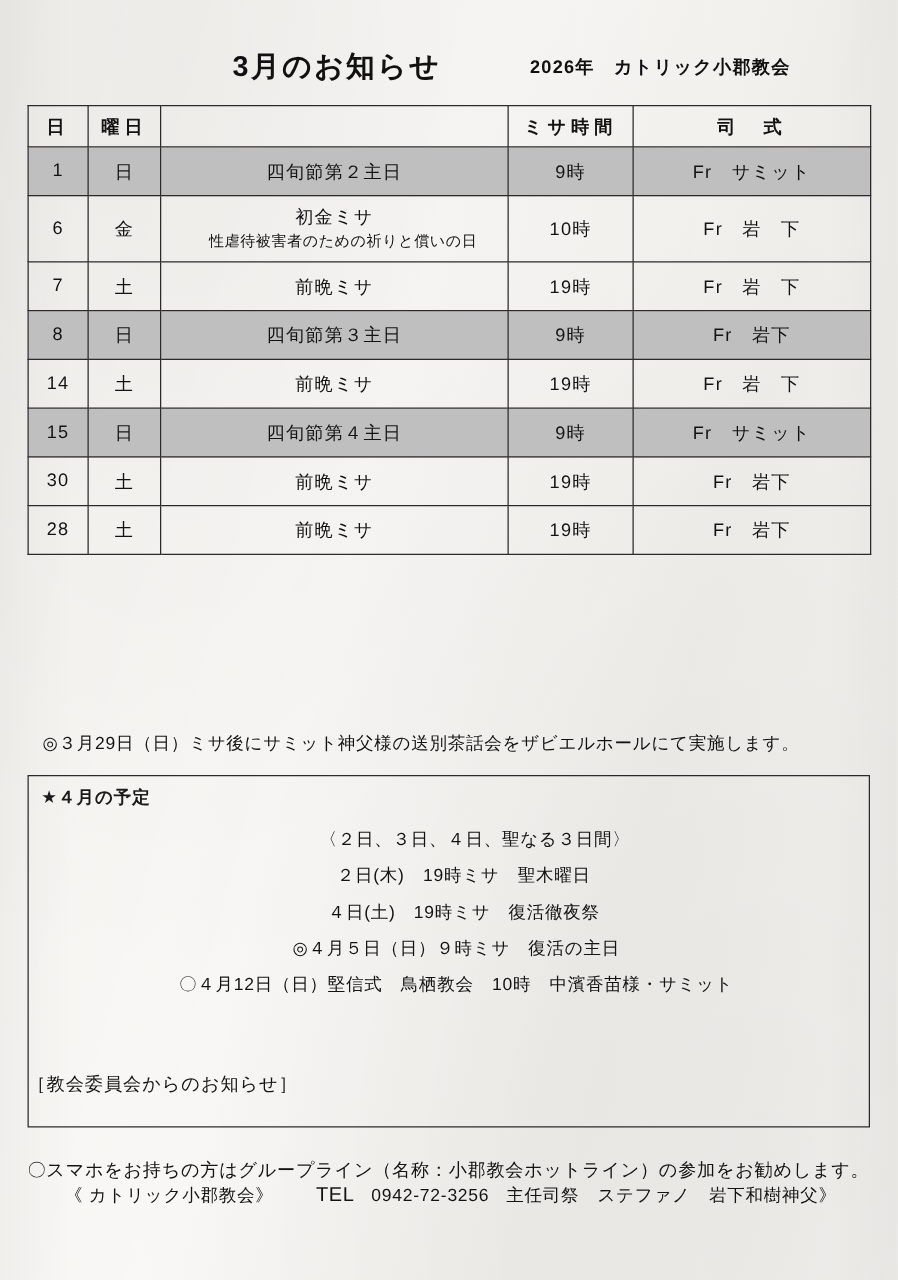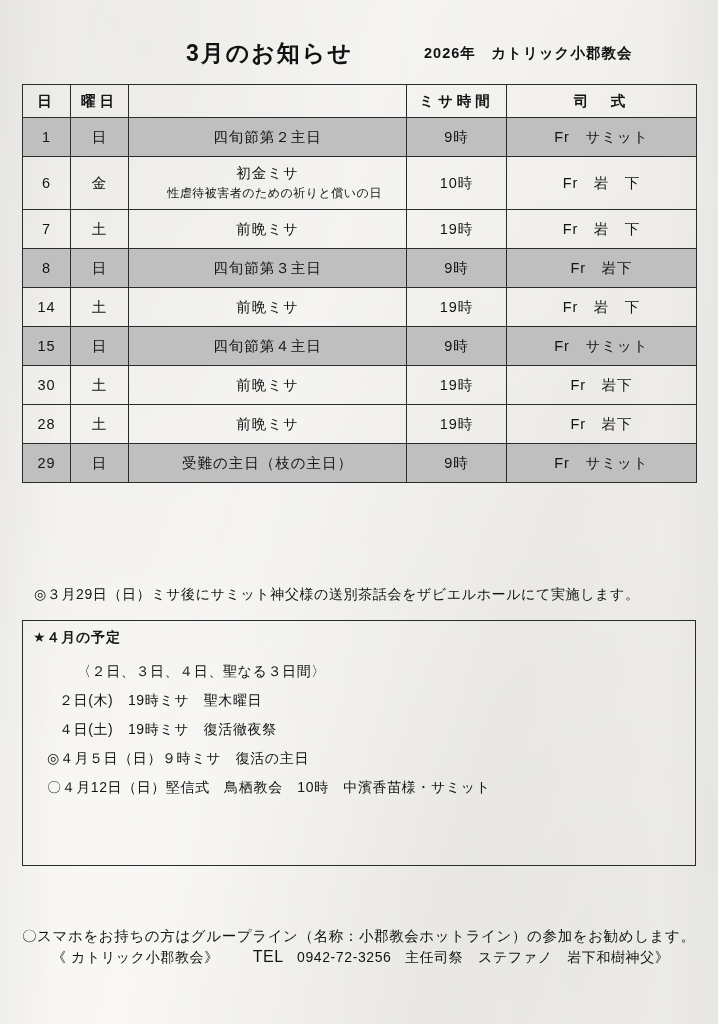--- a/index.html
+++ b/index.html
@@ -119,23 +119,24 @@
     letter-spacing: 0.6px;
     color: #131313;
   }
 
   
   .april-box {
     position: absolute;
     left: 22px;
     top: 620px;
     width: 674px;
-    height: 246px;
+    height: 282px;
     border: 1.3px solid #2b2b2b;
     box-sizing: border-box;
+    text-align: center;
   }
   .april-title {
     position: absolute;
     left: 10px;
     top: 8px;
     font-size: 14px;
     font-weight: bold;
     letter-spacing: 0.8px;
   }
   .april-list {
@@ -266,44 +267,38 @@
         <td class="event">前晩ミサ</td>
         <td>19時</td>
         <td>Fr　岩下</td>
       </tr>
       <tr>
         <td>28</td>
         <td>土</td>
         <td class="event">前晩ミサ</td>
         <td>19時</td>
         <td>Fr　岩下</td>
-      </tr>
-      <tr class="shaded">
-        <td>29</td>
-        <td>日</td>
-        <td class="event">受難の主日（枝の主日）</td>
-        <td>9時</td>
-        <td>Fr　サミット</td>
       </tr>
     </tbody>
   </table>
 
   <div class="note">◎３月29日（日）ミサ後にサミット神父様の送別茶話会をザビエルホールにて実施します。</div>
 
   <div class="april-box">
     <div class="april-title">★４月の予定</div>
     <div class="april-list">
       <div class="line ind1">〈２日、３日、４日、聖なる３日間〉</div>
       <div class="line ind2">２日(木)　19時ミサ　聖木曜日</div>
       <div class="line ind2">４日(土)　19時ミサ　復活徹夜祭</div>
       <div class="line ind3">◎４月５日（日）９時ミサ　復活の主日</div>
       <div class="line ind3">〇４月12日（日）堅信式　鳥栖教会　10時　中濱香苗様・サミット</div>
     </div>
   </div>
 
+  <div class="committee-title">［教会委員会からのお知らせ］</div>
   <div class="committee-line">〇スマホをお持ちの方はグループライン（名称：小郡教会ホットライン）の参加をお勧めします。</div>
 
   <div class="footer">
     <span>《 カトリック小郡教会》</span>
     <span>&nbsp;&nbsp;</span>
     <span class="tel-label">TEL</span>
     <span>&nbsp;</span>
     <span>0942-72-3256</span>
     <span>&nbsp;</span>
     <span>主任司祭　ステファノ　岩下和樹神父》</span>

